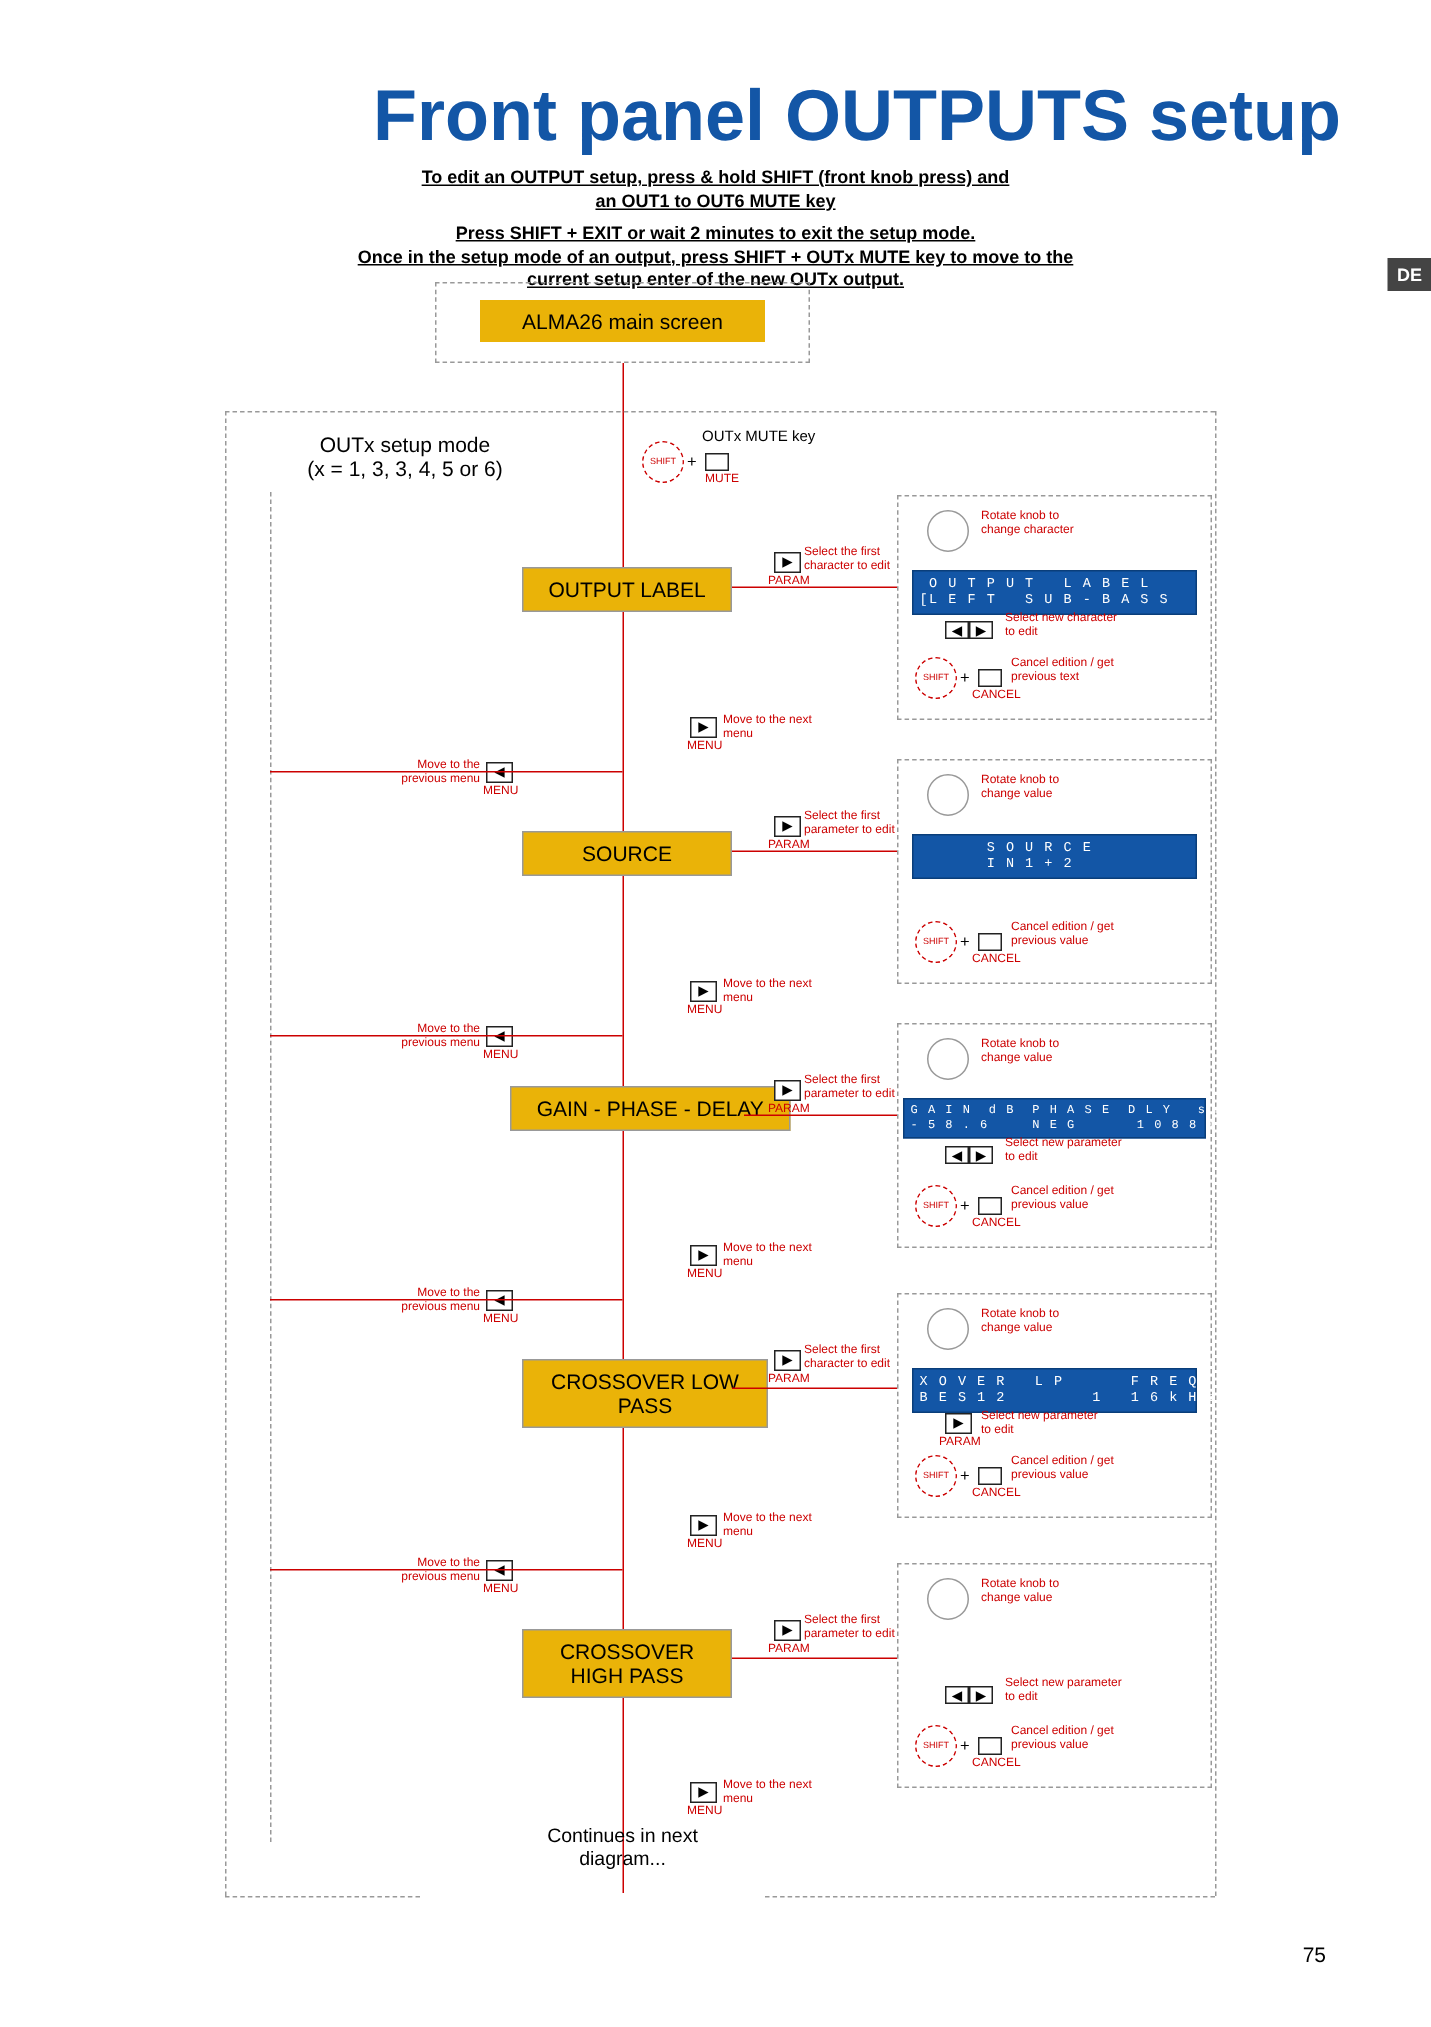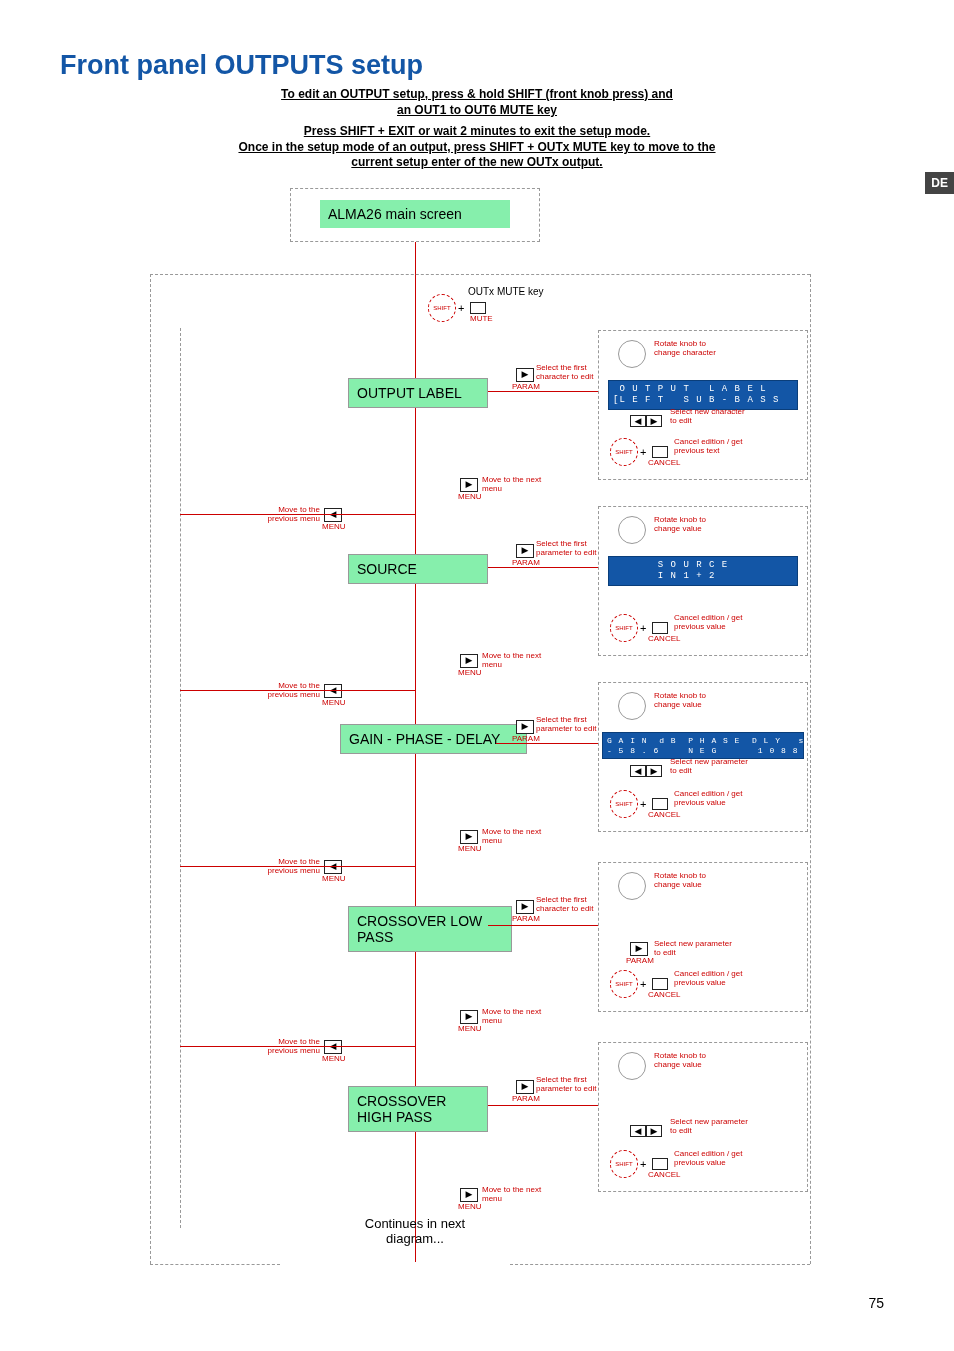--- a/index.html
+++ b/index.html
@@ -11,23 +11,23 @@
     position: relative;
   }
   .page {
     width: 954px;
     height: 1351px;
     position: relative;
     box-sizing: border-box;
     padding: 30px 60px;
   }
   .title {
-    text-align: left;
+    text-align: right;
     color: #1356a6;
-    font-size: 27px;
+    font-size: 48px;
     font-weight: bold;
     margin-top: 20px;
   }
   .instructions {
     text-align: center;
     font-weight: bold;
     font-size: 12px;
     line-height: 1.3;
     margin-top: 6px;
     text-decoration: underline;
@@ -50,23 +50,23 @@
   }
   .diagram {
     position: absolute;
     left: 130px;
     top: 188px;
     width: 700px;
     height: 1080px;
   }
   .box {
     position: absolute;
-    background: #86efac;
+    background: #eab308;
     border: 1px solid #999;
-    text-align: left;
+    text-align: center;
     font-size: 14px;
     box-sizing: border-box;
     padding: 6px 8px;
   }
   .dashed-frame {
     position: absolute;
     border: 1px dashed #999;
     box-sizing: border-box;
   }
   .lcd {
@@ -206,20 +206,24 @@
     </div>
 
     <div class="vline" style="left:285px; top:54px; height:1020px;"></div>
 
     <div class="hline-gray" style="left:20px; top:86px; width:660px;"></div>
     <div class="vline-gray" style="left:20px; top:86px; height:990px;"></div>
     <div class="vline-gray" style="left:680px; top:86px; height:990px;"></div>
     <div class="hline-gray" style="left:20px; top:1076px; width:130px;"></div>
     <div class="hline-gray" style="left:380px; top:1076px; width:300px;"></div>
 
+    <div class="setup-label" style="left:30px; top:100px; width:220px;">
+      <div>OUTx setup mode</div>
+      <div>(x = 1, 3, 3, 4, 5 or 6)</div>
+    </div>
 
     <div class="mute-label" style="left:338px; top:98px;">OUTx MUTE key</div>
     <div class="shift-circle" style="left:298px; top:106px;">SHIFT</div>
     <span class="plus" style="left:328px; top:114px;">+</span>
     <div class="small-sq" style="left:340px; top:114px;"></div>
     <div class="tiny-label" style="left:340px; top:126px;">MUTE</div>
 
     <div class="vline-gray" style="left:50px; top:140px; height:900px;"></div>
 
     <div class="box box-title" style="left:218px; top:190px; width:140px;">OUTPUT LABEL</div>
@@ -297,20 +301,22 @@
     <div class="redtext redtext-l" style="left:130px; top:670px; width:60px;">Move to the previous menu</div>
     <div class="arrow-btn" style="left:194px; top:672px;">◀</div>
     <div class="tiny-label" style="left:192px; top:686px;">MENU</div>
     <div class="hline" style="left:50px; top:678px; width:235px;"></div>
 
     <div class="box box-title" style="left:218px; top:718px; width:164px;">CROSSOVER LOW PASS</div>
     <div class="hline" style="left:358px; top:737px; width:110px;"></div>
     <div class="dashed-frame" style="left:468px; top:674px; width:210px; height:150px;"></div>
     <div class="knob" style="left:488px; top:684px;"></div>
     <div class="redtext redtext-r" style="left:524px; top:684px; width:80px;">Rotate knob to change value</div>
+    <div class="lcd" style="left:478px; top:724px; width:190px;"><span>X O V E R   L P       F R E Q</span>
+<span>B E S 1 2         1   1 6 k H z</span></div>
     <div class="arrow-btn" style="left:500px; top:754px;">▶</div>
     <div class="tiny-label" style="left:496px; top:768px;">PARAM</div>
     <div class="redtext redtext-r" style="left:524px; top:752px; width:80px;">Select new parameter to edit</div>
     <div class="shift-circle" style="left:480px; top:782px;">SHIFT</div>
     <span class="plus" style="left:510px; top:790px;">+</span>
     <div class="small-sq" style="left:522px; top:790px;"></div>
     <div class="tiny-label" style="left:518px; top:802px;">CANCEL</div>
     <div class="redtext redtext-r" style="left:544px; top:782px; width:80px;">Cancel edition / get previous value</div>
     <div class="arrow-btn" style="left:386px; top:712px;">▶</div>
     <div class="tiny-label" style="left:382px; top:726px;">PARAM</div>

